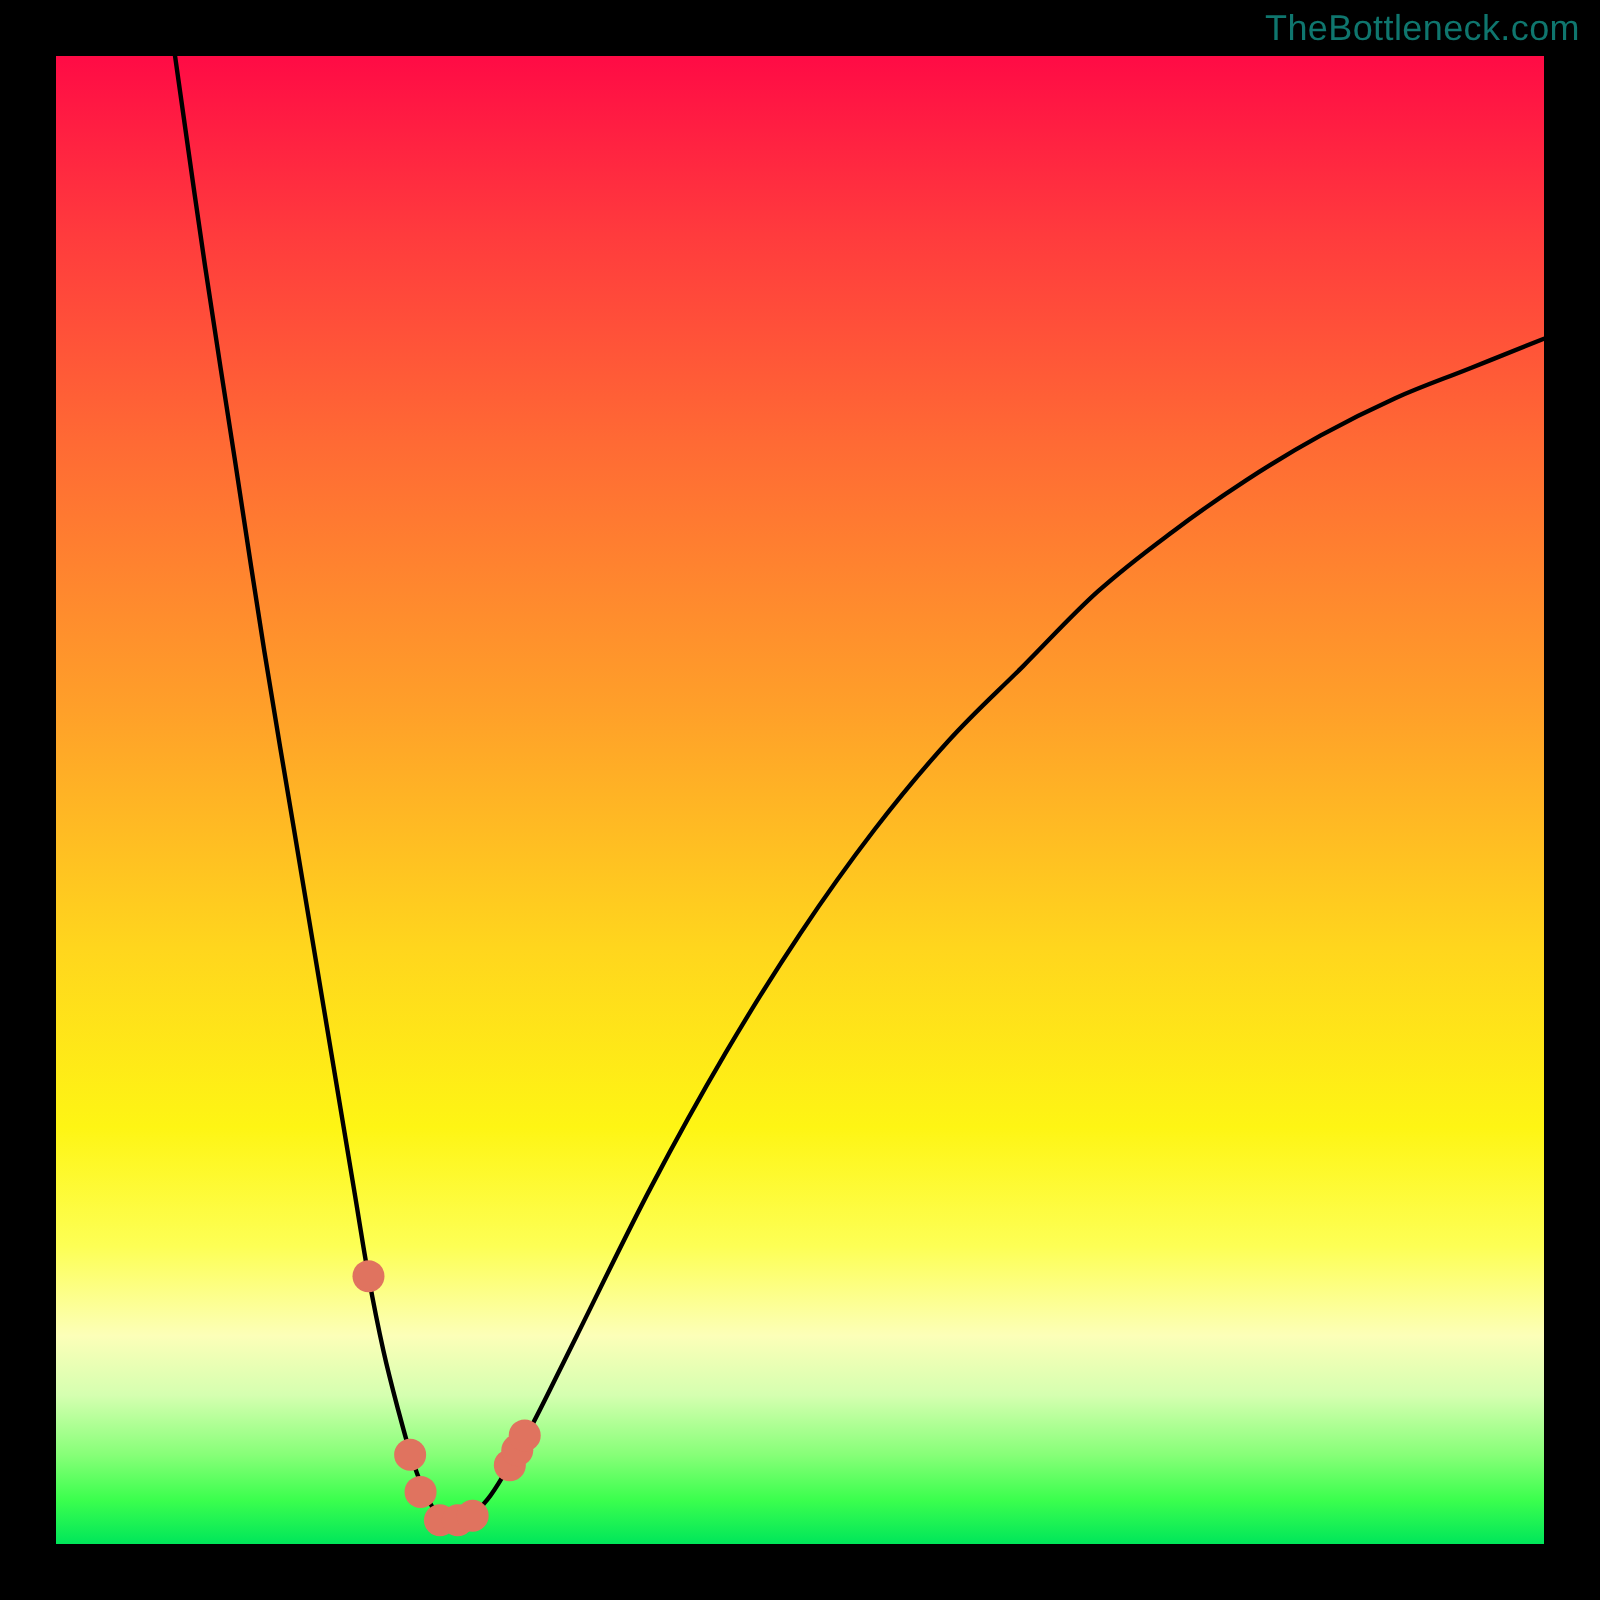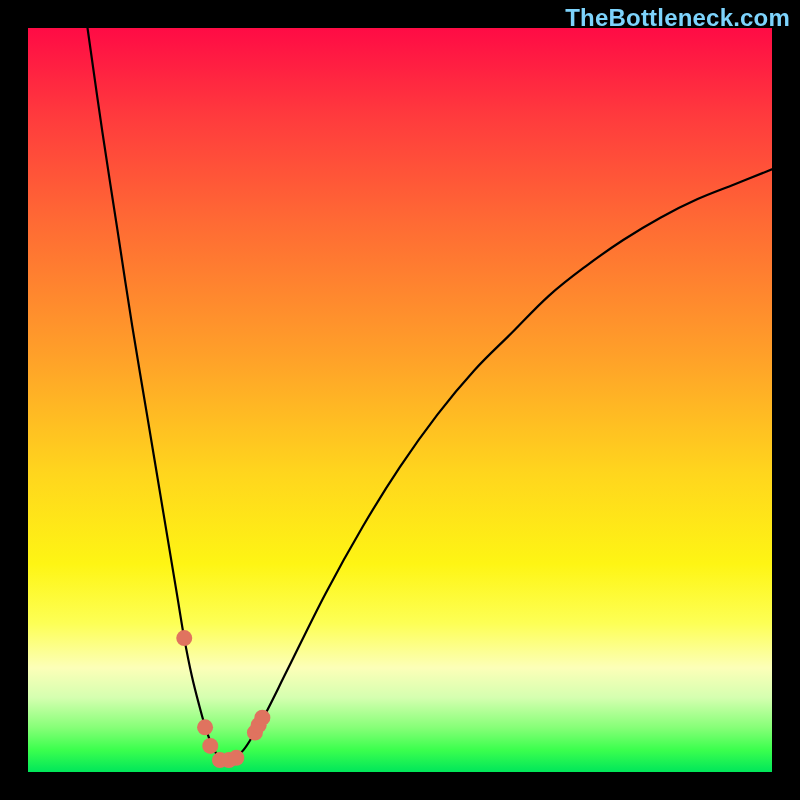--- a/index.html
+++ b/index.html
@@ -36,23 +36,23 @@
       #87ff78 94%,
       #3cff4e 97%,
       #00e65a 100%
     );
   }
   .watermark {
     position: absolute;
     top: 4px;
     right: 10px;
     font-family: Arial, Helvetica, sans-serif;
-    font-size: 24px;
-    font-weight: 700;
-    color: #7dd3fc;
+    font-size: 18px;
+    font-weight: 400;
+    color: #0f766e;
     letter-spacing: 0.2px;
     pointer-events: none;
   }
   svg {
     position: absolute;
     left: 0;
     top: 0;
   }
 </style>
 </head>

